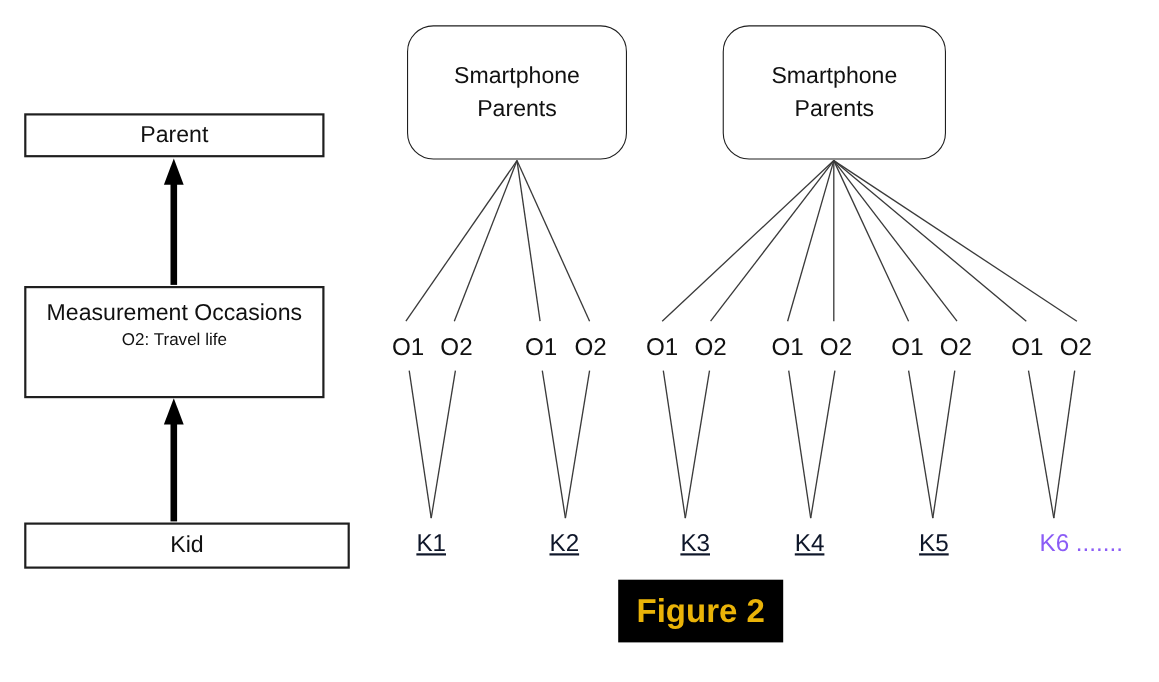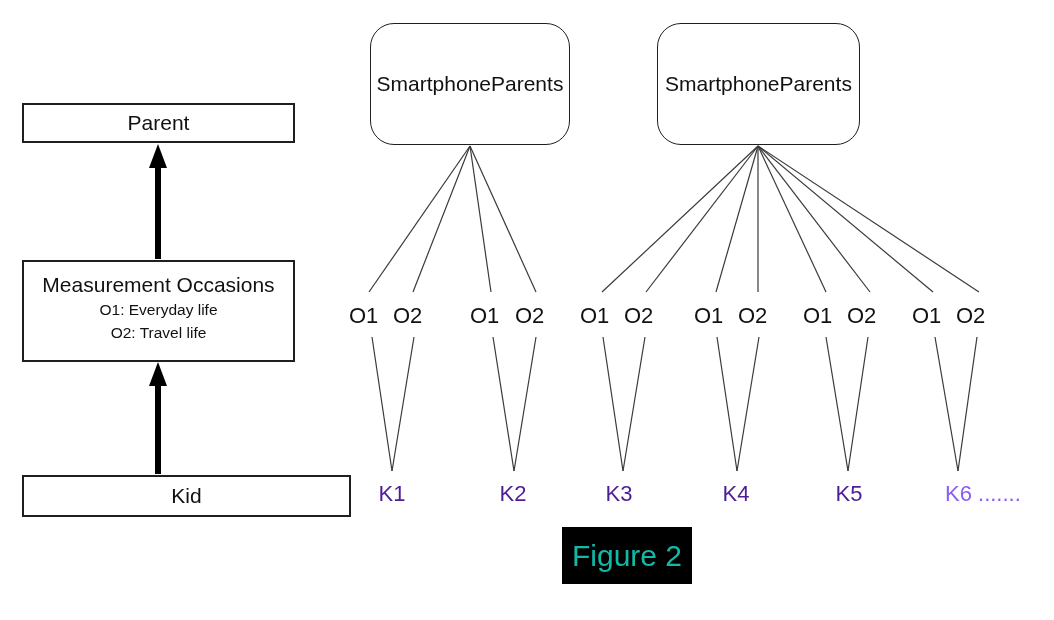--- a/index.html
+++ b/index.html
@@ -24,81 +24,83 @@
     position: absolute;
     background: #ffffff;
     border: 2px solid #1f1f1f;
     box-sizing: border-box;
     display: flex;
     align-items: center;
     justify-content: center;
     text-align: center;
   }
   .parent-box  { left: 22px;  top: 103px; width: 273px; height: 40px;  font-size: 21px; }
-  .kid-box     { left: 22px;  top: 475px; width: 329px; height: 42px;  font-size: 21px; align-items: center; }
+  .kid-box     { left: 22px;  top: 475px; width: 296px; height: 42px;  font-size: 21px; align-items: center; }
   .mo-box {
     left: 22px; top: 260px; width: 273px; height: 102px;
     flex-direction: column;
     justify-content: flex-start;
     padding-top: 10px;
   }
   .mo-title { font-size: 21px; line-height: 26px; }
   .mo-line  { font-size: 15.5px; line-height: 23px; }
   .group-box {
     position: absolute;
     top: 23px;
     height: 122px;
     background: #ffffff;
     border: 1.6px solid #1f1f1f;
     border-radius: 24px;
     box-sizing: border-box;
     display: flex;
-    flex-direction: row;
+    flex-direction: column;
     align-items: center;
     justify-content: center;
     text-align: center;
     font-size: 21px;
     line-height: 30px;
   }
   .group-box-1 { left: 370px; width: 200px; }
   .group-box-2 { left: 657px; width: 203px; }
   .group-line-bold { font-weight: bold; }
   .o-label {
     position: absolute;
     top: 303px;
     width: 44px;
+    text-align: center;
     font-size: 22px;
     color: #111;
   }
   .k-label {
     position: absolute;
     top: 481px;
     width: 70px;
     text-align: center;
     font-size: 22px;
-    color: #4c1d95;
+    color: #0f172a;
+    text-decoration: underline;
   }
   .k-label-last {
     position: absolute;
     top: 481px;
     left: 945px;
     width: 110px;
     text-align: left;
     font-size: 22px;
     color: #8b5cf6;
     white-space: nowrap;
   }
   .figure-caption {
     position: absolute;
     left: 562px; top: 527px;
-    width: 130px; height: 57px;
+    width: 150px; height: 57px;
     background: #000000;
-    color: #14b8a6;
+    color: #eab308;
     font-size: 30px;
-    font-weight: normal;
+    font-weight: bold;
     display: flex;
     align-items: center;
     justify-content: center;
   }
 </style>
 </head>
 <body>
 
 <div class="canvas">
 
@@ -146,21 +148,20 @@
       <line x1="977" y1="337" x2="958" y2="471"></line>
     </g>
   </svg>
 
   <div class="box parent-box">
     <span>Parent</span>
   </div>
 
   <div class="box mo-box">
     <div class="mo-title">Measurement Occasions</div>
-    <div class="mo-line">O1: Everyday life</div>
     <div class="mo-line">O2: Travel life</div>
   </div>
 
   <div class="box kid-box">
     <span>Kid</span>
   </div>
 
   <div class="group-box group-box-1">
     <div>Smartphone</div>
     <div>Parents</div>
@@ -179,21 +180,21 @@
   <span class="o-label" style="left:624px">O2</span>
   <span class="o-label" style="left:694px">O1</span>
   <span class="o-label" style="left:738px">O2</span>
   <span class="o-label" style="left:803px">O1</span>
   <span class="o-label" style="left:847px">O2</span>
   <span class="o-label" style="left:912px">O1</span>
   <span class="o-label" style="left:956px">O2</span>
 
   <span class="k-label" style="left:357px">K1</span>
   <span class="k-label" style="left:478px">K2</span>
-  <span class="k-label" style="left:584px">K3</span>
+  <span class="k-label" style="left:597px">K3</span>
   <span class="k-label" style="left:701px">K4</span>
   <span class="k-label" style="left:814px">K5</span>
   <span class="k-label-last">K6 .......</span>
 
   <div class="figure-caption">
     <span>Figure 2</span>
   </div>
 
 </div>
 

